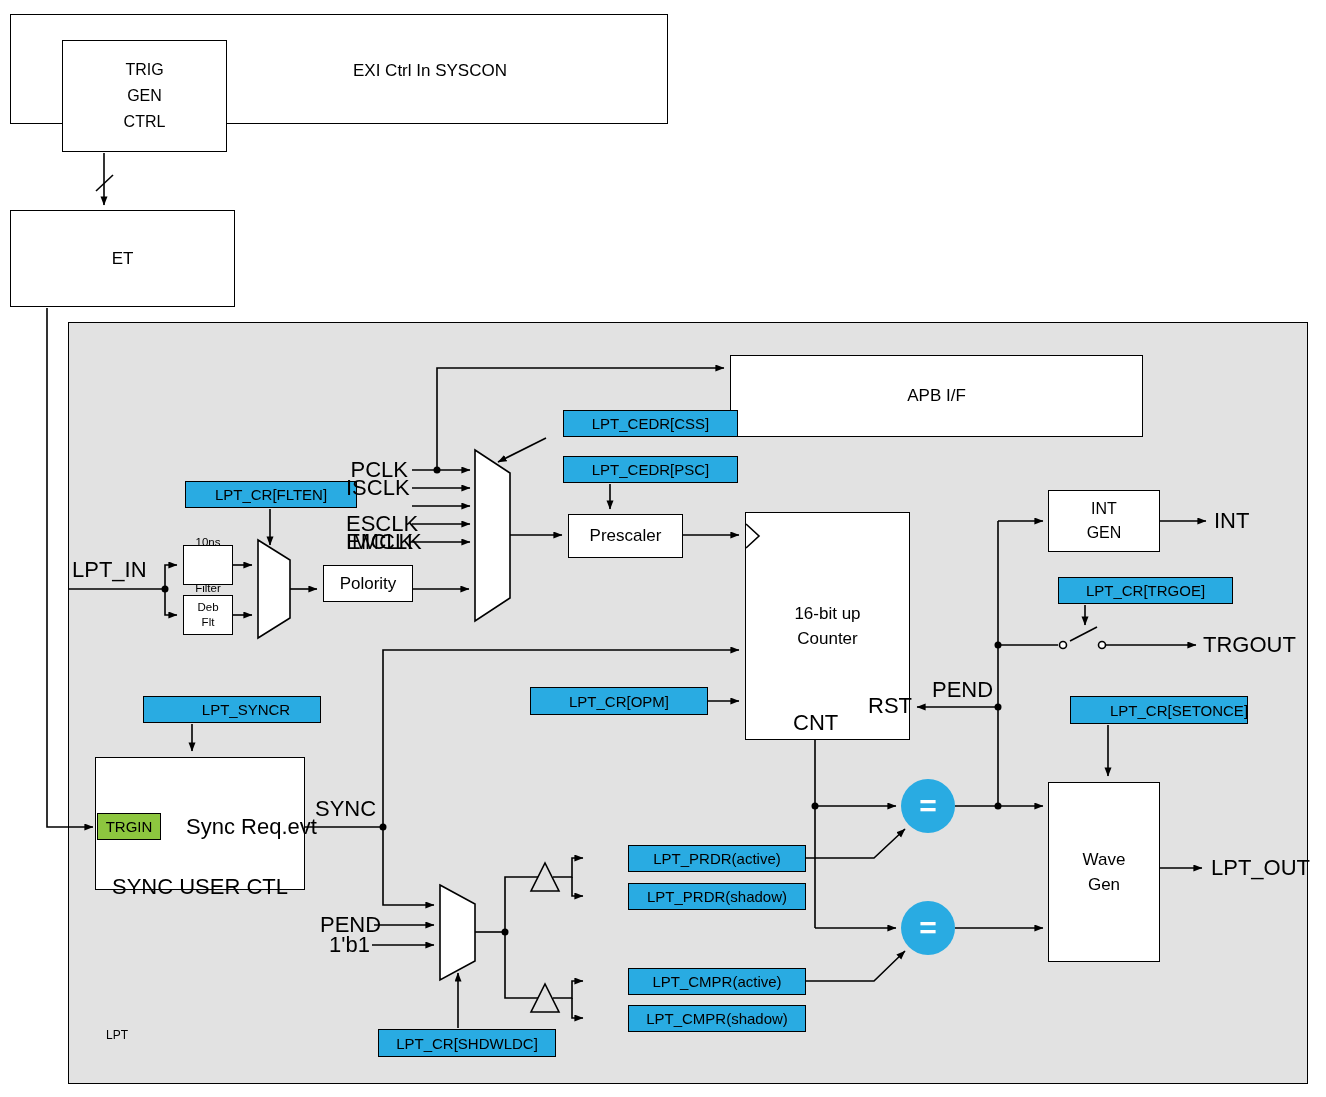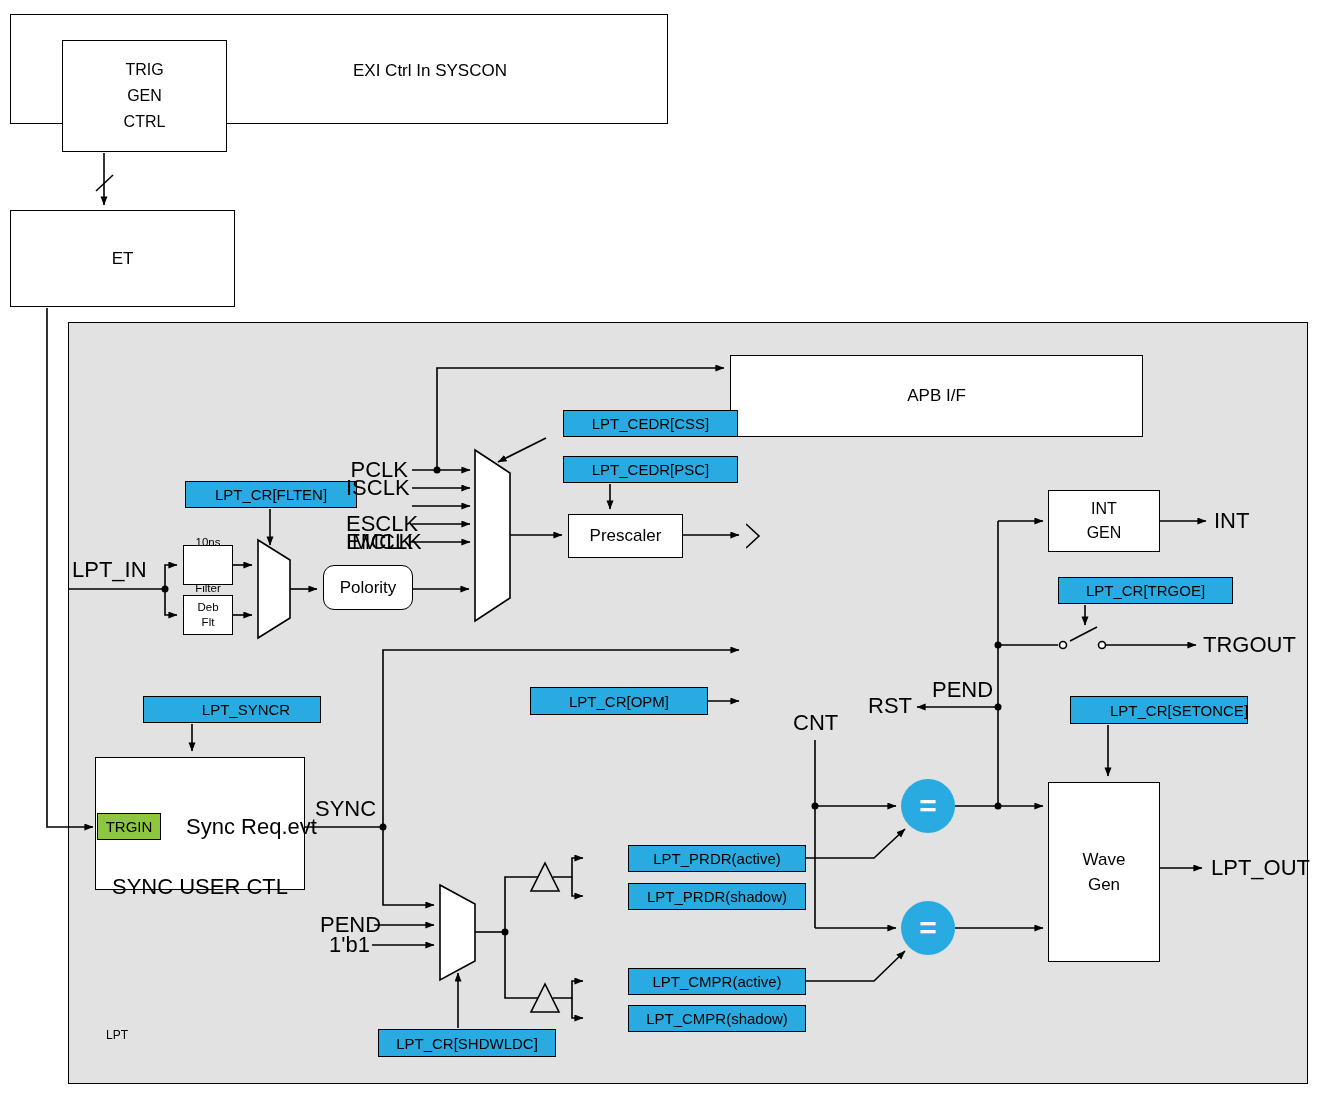--- a/index.html
+++ b/index.html
@@ -163,35 +163,39 @@
   </div>
 
   <div class="lab" style="left:106px;top:1026px;font-size:12px;">LPT</div>
 
   <div class="box" style="left:730px;top:355px;width:413px;height:82px;">
     <span>APB I/F</span>
   </div>
   <div class="box" style="left:568px;top:514px;width:115px;height:44px;">
     <span>Prescaler</span>
   </div>
+  <div class="box" style="left:745px;top:512px;width:165px;height:228px;">
+    <span>16-bit up</span>
+    <span>Counter</span>
+  </div>
   <div class="lab" style="left:793px;top:714px;">CNT</div>
   <div class="lab" style="left:868px;top:697px;">RST</div>
   <svg class="abs" style="left:746px;top:522px;" width="18" height="28">
     <polyline points="0,2 13,14 0,26" style="fill:none;stroke:#000;stroke-width:1.6"></polyline>
   </svg>
 
   <div class="box" style="left:1048px;top:490px;width:112px;height:62px;font-size:16px;line-height:1.5;">
     <span>INT</span>
     <span>GEN</span>
   </div>
   <div class="box" style="left:1048px;top:782px;width:112px;height:180px;">
     <span>Wave</span>
     <span>Gen</span>
   </div>
-  <div class="box" style="left:323px;top:565px;width:90px;height:45px;border-radius:11px;">
+  <div class="box" style="left:323px;top:565px;width:90px;height:37px;">
     <span>Polority</span>
   </div>
   <div class="box small" style="left:183px;top:545px;width:50px;height:40px;gap:31px;">
     <span>10ns</span>
     <span>Filter</span>
   </div>
   <div class="box small" style="left:183px;top:595px;width:50px;height:40px;">
     <span>Deb</span>
     <span>Flt</span>
   </div>

